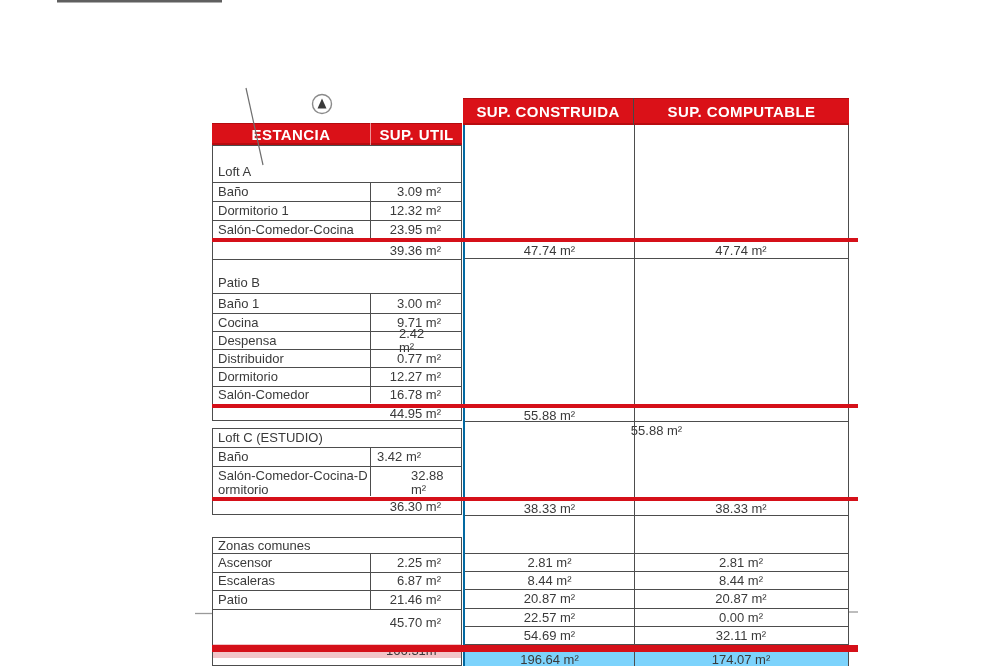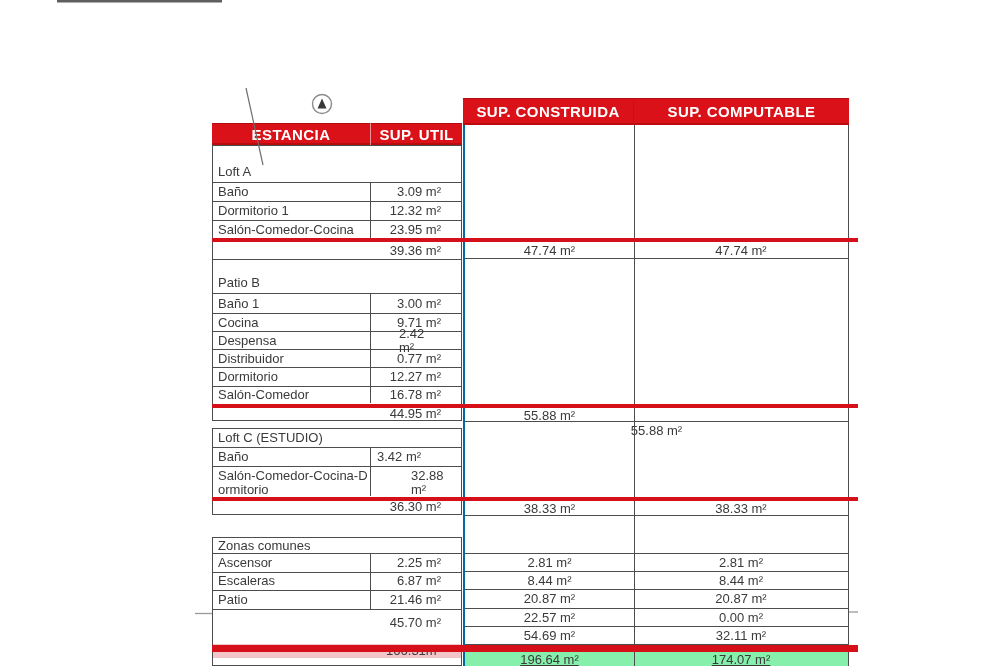--- a/index.html
+++ b/index.html
@@ -32,21 +32,21 @@
   .wrapcell{word-break:break-all;align-items:flex-start;padding-top:2px;}
   
   #rt-body{position:absolute;left:463px;top:125px;width:386px;height:541px;
            border-left:2px solid #0369a1;border-right:1px solid #4d4d4d;box-sizing:border-box;z-index:2;}
   .rrow{position:absolute;left:0;width:100%;display:flex;font-size:13px;box-sizing:border-box;}
   .rrow.bb{border-bottom:1px solid #4d4d4d;}
   .rrow.bt{border-top:1px solid #4d4d4d;}
   .rc{display:flex;align-items:center;justify-content:center;box-sizing:border-box;}
   .rc.c1{width:169px;}
   .rc.c2{flex:1;}
-  .rc.pink{background:#86efac;text-decoration:underline;}
+  .rc.pink{background:#7dd3fc;}
   #rt-divider{position:absolute;left:169px;top:0;width:1px;height:100%;background:#4d4d4d;z-index:3;}
   
   .redbar{position:absolute;left:212px;width:646px;background:#d51019;z-index:10;}
   
   #deco{position:absolute;left:0;top:0;z-index:20;pointer-events:none;}
 </style>
 </head>
 <body>
 
 <div class="stage">

